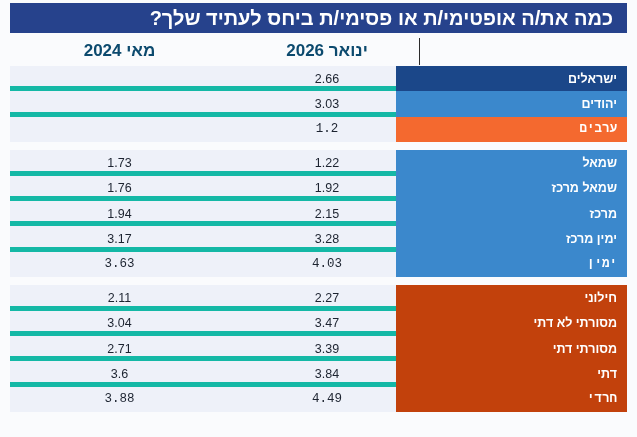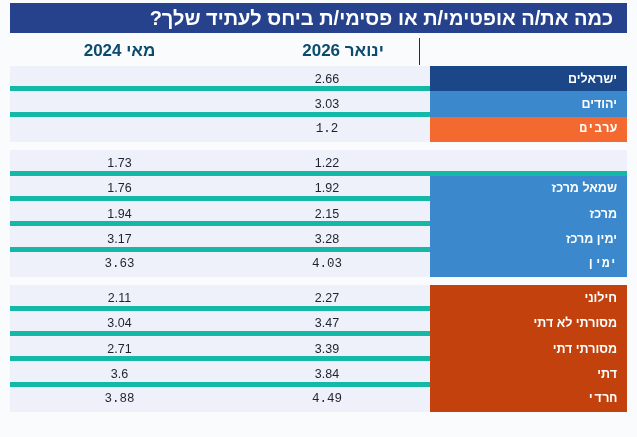--- a/index.html
+++ b/index.html
@@ -57,21 +57,21 @@
     top: 0;
     height: 30px;
     display: flex;
     align-items: center;
     justify-content: center;
     color: #0c4a6e;
     font-size: 17px;
     font-weight: bold;
     white-space: nowrap;
   }
-  .col-head-recent { right: 184px; width: 200px; }
+  .col-head-recent { right: 200px; width: 200px; }
   .col-head-old    { right: 410px; width: 195px; }
 
   .head-divider {
     position: absolute;
     top: 2px;
     right: 207px;
     width: 1px;
     height: 27px;
     background: #2b2b2b;
   }
@@ -105,21 +105,21 @@
     font-size: 12.5px;
     font-weight: normal;
   }
   .cell-recent { right: 200px; width: 200px; }
   .cell-old    { right: 410px; width: 195px; }
 
   .cell-label {
     position: absolute;
     top: 0;
     right: 0;
-    width: 197px;
+    width: 231px;
     height: 25.4px;
     display: flex;
     align-items: center;
     justify-content: flex-start;
     padding: 0 10px 0 0;
     box-sizing: border-box;
     color: #ffffff;
     font-size: 12.5px;
     font-weight: bold;
     white-space: nowrap;
@@ -160,20 +160,21 @@
         <div class="row">
           <div class="cell-num cell-old"></div>
           <div class="cell-num cell-recent">1.2</div>
           <div class="cell-label c-orange">ערבים</div>
         </div>
       </div>
       <div class="group">
         <div class="row">
           <div class="cell-num cell-old">1.73</div>
           <div class="cell-num cell-recent">1.22</div>
+          <div class="cell-label c-blue">שמאל</div>
         </div>
         <div class="row">
           <div class="cell-num cell-old">1.76</div>
           <div class="cell-num cell-recent">1.92</div>
           <div class="cell-label c-blue">שמאל מרכז</div>
         </div>
         <div class="row">
           <div class="cell-num cell-old">1.94</div>
           <div class="cell-num cell-recent">2.15</div>
           <div class="cell-label c-blue">מרכז</div>

